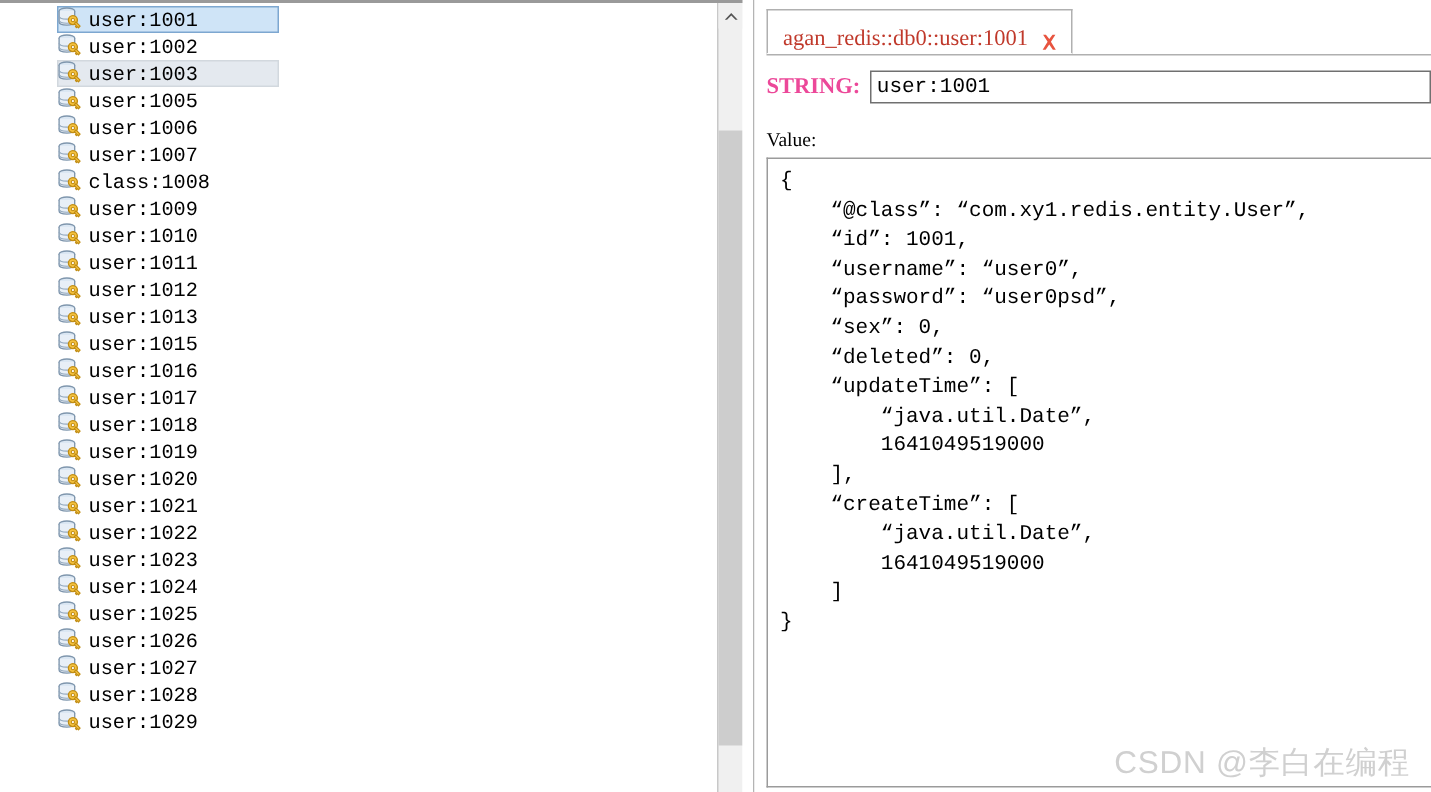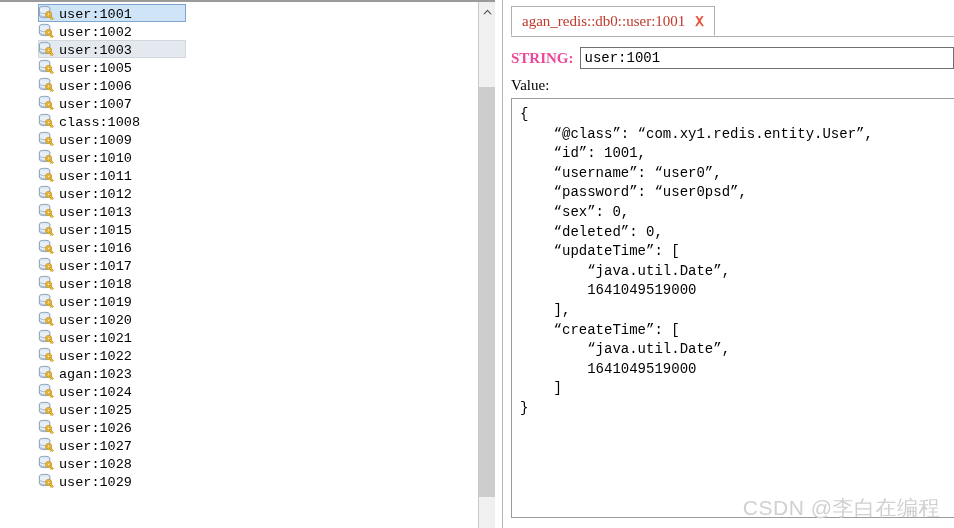--- a/index.html
+++ b/index.html
@@ -144,21 +144,21 @@
   #tab-active {
     position: absolute;
     left: 0;
     top: 0;
     height: 30px;
     box-sizing: border-box;
     background: #ffffff;
     border: 1px solid #b0b0b0;
     border-bottom: 1px solid #ffffff;
     display: flex;
-    align-items: center;
+    align-items: flex-end;
     padding: 0 8px 0 10px;
   }
   #tab-label {
     font-family: "Liberation Serif", serif;
     font-size: 15px;
     color: #c0392b;
     white-space: nowrap;
   }
   #tab-close {
     margin-left: 8px;
@@ -195,23 +195,23 @@
     font-size: 14px;
     color: #000;
     padding: 0 4px;
     margin-right: 0;
     outline: none;
   }
 
   
   #value-label {
     font-family: "Liberation Serif", serif;
-    font-size: 15px;
+    font-size: 13px;
     color: #000;
-    margin: 7px 0 4px 8px;
+    margin: 15px 0 4px 8px;
   }
 
   
   #value-box {
     position: relative;
     margin-left: 8px;
     height: 420px;
     border: 1px solid #9b9b9b;
     border-right: none;
     background: #ffffff;
@@ -451,21 +451,21 @@
     </svg></span><span class="key-label">user:1022</span></div>
         <div class="key-row"><span class="key-icon">
     <svg width="16" height="16" viewBox="0 0 16 16">
       <ellipse cx="6.6" cy="3.4" rx="5.2" ry="2.1" fill="#dbe7f3" stroke="#7f96ad" stroke-width="0.9"></ellipse>
       <path d="M1.4 3.4 L1.4 10.6 C1.4 11.8 3.7 12.7 6.6 12.7 C9.5 12.7 11.8 11.8 11.8 10.6 L11.8 3.4" fill="#e8eff7" stroke="#7f96ad" stroke-width="0.9"></path>
       <path d="M1.4 6.6 C1.4 7.8 3.7 8.7 6.6 8.7 C9.5 8.7 11.8 7.8 11.8 6.6" fill="none" stroke="#93a8bd" stroke-width="0.8"></path>
       <path d="M1.4 9.4 C1.4 10.6 3.7 11.5 6.6 11.5 C9.5 11.5 11.8 10.6 11.8 9.4" fill="none" stroke="#93a8bd" stroke-width="0.8"></path>
       <circle cx="10.6" cy="9.4" r="3.0" fill="#f5c23e" stroke="#c08c14" stroke-width="0.9"></circle>
       <circle cx="10.6" cy="9.4" r="1.1" fill="#ffffff" stroke="#c08c14" stroke-width="0.7"></circle>
       <path d="M12.6 10.6 L15.4 13.4 L14.3 14.5 L13.6 13.8 L13.0 14.4 L12.3 13.7 L12.9 13.1 L11.6 11.8 Z" fill="#f5c23e" stroke="#c08c14" stroke-width="0.8" stroke-linejoin="round"></path>
-    </svg></span><span class="key-label">agan:1023</span></div>
+    </svg></span><span class="key-label">user:1023</span></div>
         <div class="key-row"><span class="key-icon">
     <svg width="16" height="16" viewBox="0 0 16 16">
       <ellipse cx="6.6" cy="3.4" rx="5.2" ry="2.1" fill="#dbe7f3" stroke="#7f96ad" stroke-width="0.9"></ellipse>
       <path d="M1.4 3.4 L1.4 10.6 C1.4 11.8 3.7 12.7 6.6 12.7 C9.5 12.7 11.8 11.8 11.8 10.6 L11.8 3.4" fill="#e8eff7" stroke="#7f96ad" stroke-width="0.9"></path>
       <path d="M1.4 6.6 C1.4 7.8 3.7 8.7 6.6 8.7 C9.5 8.7 11.8 7.8 11.8 6.6" fill="none" stroke="#93a8bd" stroke-width="0.8"></path>
       <path d="M1.4 9.4 C1.4 10.6 3.7 11.5 6.6 11.5 C9.5 11.5 11.8 10.6 11.8 9.4" fill="none" stroke="#93a8bd" stroke-width="0.8"></path>
       <circle cx="10.6" cy="9.4" r="3.0" fill="#f5c23e" stroke="#c08c14" stroke-width="0.9"></circle>
       <circle cx="10.6" cy="9.4" r="1.1" fill="#ffffff" stroke="#c08c14" stroke-width="0.7"></circle>
       <path d="M12.6 10.6 L15.4 13.4 L14.3 14.5 L13.6 13.8 L13.0 14.4 L12.3 13.7 L12.9 13.1 L11.6 11.8 Z" fill="#f5c23e" stroke="#c08c14" stroke-width="0.8" stroke-linejoin="round"></path>
     </svg></span><span class="key-label">user:1024</span></div>

